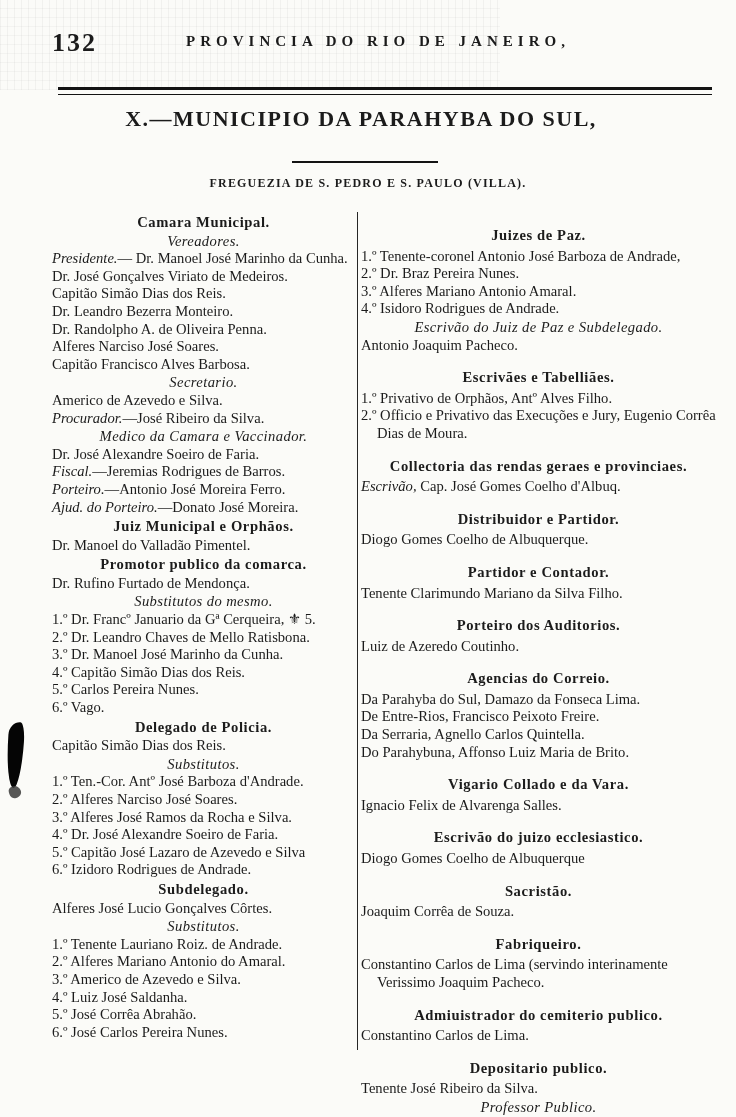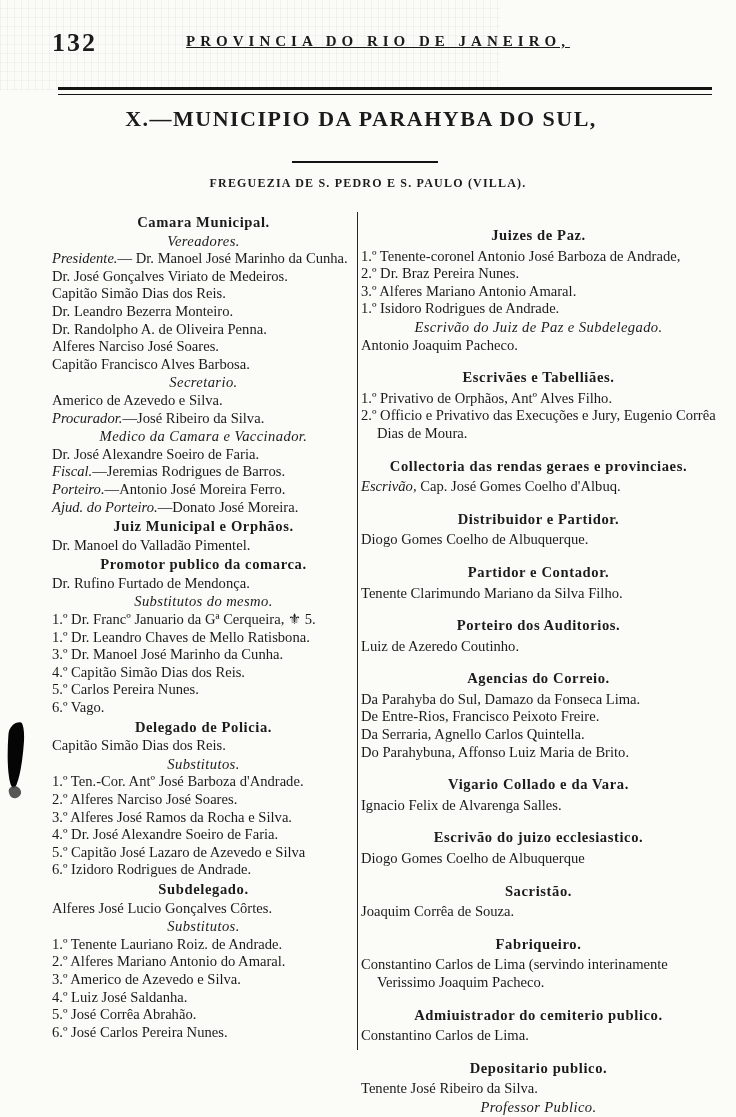--- a/index.html
+++ b/index.html
@@ -17,21 +17,21 @@
       repeating-linear-gradient(0deg, rgba(60,60,60,.08) 0 1px, transparent 1px 9px);
     opacity:.5;
     pointer-events:none;
   }
   .page-number{
     position:absolute;left:52px;top:28px;
     font-weight:bold;font-size:26px;letter-spacing:2px;
   }
   .running-header{
     position:absolute;left:60px;right:40px;top:33px;
-    text-align:center;font-weight:bold;font-size:15px;letter-spacing:5px;text-decoration:underline;
+    text-align:center;font-weight:bold;font-size:15px;letter-spacing:5px;
   }
   .double-rule{
     position:absolute;left:58px;top:87px;width:654px;height:4px;
     border-top:3px solid #131313;border-bottom:1.5px solid #131313;
   }
   .section-title{
     position:absolute;left:0;right:14px;top:106px;
     text-align:center;font-weight:bold;font-size:22px;letter-spacing:1.5px;
   }
   .title-rule{
@@ -108,21 +108,21 @@
       <div class="entry">Dr. José Alexandre Soeiro de Faria.</div>
       <div class="entry"><span class="it">Fiscal.</span><span>—Jeremias Rodrigues de Barros.</span></div>
       <div class="entry"><span class="it">Porteiro.</span><span>—Antonio José Moreira Ferro.</span></div>
       <div class="entry"><span class="it">Ajud. do Porteiro.</span><span>—Donato José Moreira.</span></div>
       <div class="heading">Juiz Municipal e Orphãos.</div>
       <div class="entry">Dr. Manoel do Valladão Pimentel.</div>
       <div class="heading">Promotor publico da comarca.</div>
       <div class="entry">Dr. Rufino Furtado de Mendonça.</div>
       <div class="subheading">Substitutos do mesmo.</div>
       <div class="entry">1.º Dr. Francº Januario da Gª Cerqueira, ⚜ 5.</div>
-      <div class="entry">1.º Dr. Leandro Chaves de Mello Ratisbona.</div>
+      <div class="entry">2.º Dr. Leandro Chaves de Mello Ratisbona.</div>
       <div class="entry">3.º Dr. Manoel José Marinho da Cunha.</div>
       <div class="entry">4.º Capitão Simão Dias dos Reis.</div>
       <div class="entry">5.º Carlos Pereira Nunes.</div>
       <div class="entry">6.º Vago.</div>
       <div class="heading">Delegado de Policia.</div>
       <div class="entry">Capitão Simão Dias dos Reis.</div>
       <div class="subheading">Substitutos.</div>
       <div class="entry">1.º Ten.-Cor. Antº José Barboza d'Andrade.</div>
       <div class="entry">2.º Alferes Narciso José Soares.</div>
       <div class="entry">3.º Alferes José Ramos da Rocha e Silva.</div>
@@ -138,21 +138,21 @@
       <div class="entry">4.º Luiz José Saldanha.</div>
       <div class="entry">5.º José Corrêa Abrahão.</div>
       <div class="entry">6.º José Carlos Pereira Nunes.</div>
     </div>
   <div class="col-divider"></div>
   <div class="col col-right">
       <div class="heading">Juizes de Paz.</div>
       <div class="entry">1.º Tenente-coronel Antonio José Barboza de Andrade,</div>
       <div class="entry">2.º Dr. Braz Pereira Nunes.</div>
       <div class="entry">3.º Alferes Mariano Antonio Amaral.</div>
-      <div class="entry">1.º Isidoro Rodrigues de Andrade.</div>
+      <div class="entry">4.º Isidoro Rodrigues de Andrade.</div>
       <div class="subheading">Escrivão do Juiz de Paz e Subdelegado.</div>
       <div class="entry">Antonio Joaquim Pacheco.</div>
       <div class="heading">Escrivães e Tabelliães.</div>
       <div class="entry">1.º Privativo de Orphãos, Antº Alves Filho.</div>
       <div class="entry">2.º Officio e Privativo das Execuções e Jury, Eugenio Corrêa Dias de Moura.</div>
       <div class="heading">Collectoria das rendas geraes e provinciaes.</div>
       <div class="entry"><span class="it">Escrivão,</span><span> Cap. José Gomes Coelho d'Albuq.</span></div>
       <div class="heading">Distribuidor e Partidor.</div>
       <div class="entry">Diogo Gomes Coelho de Albuquerque.</div>
       <div class="heading">Partidor e Contador.</div>

